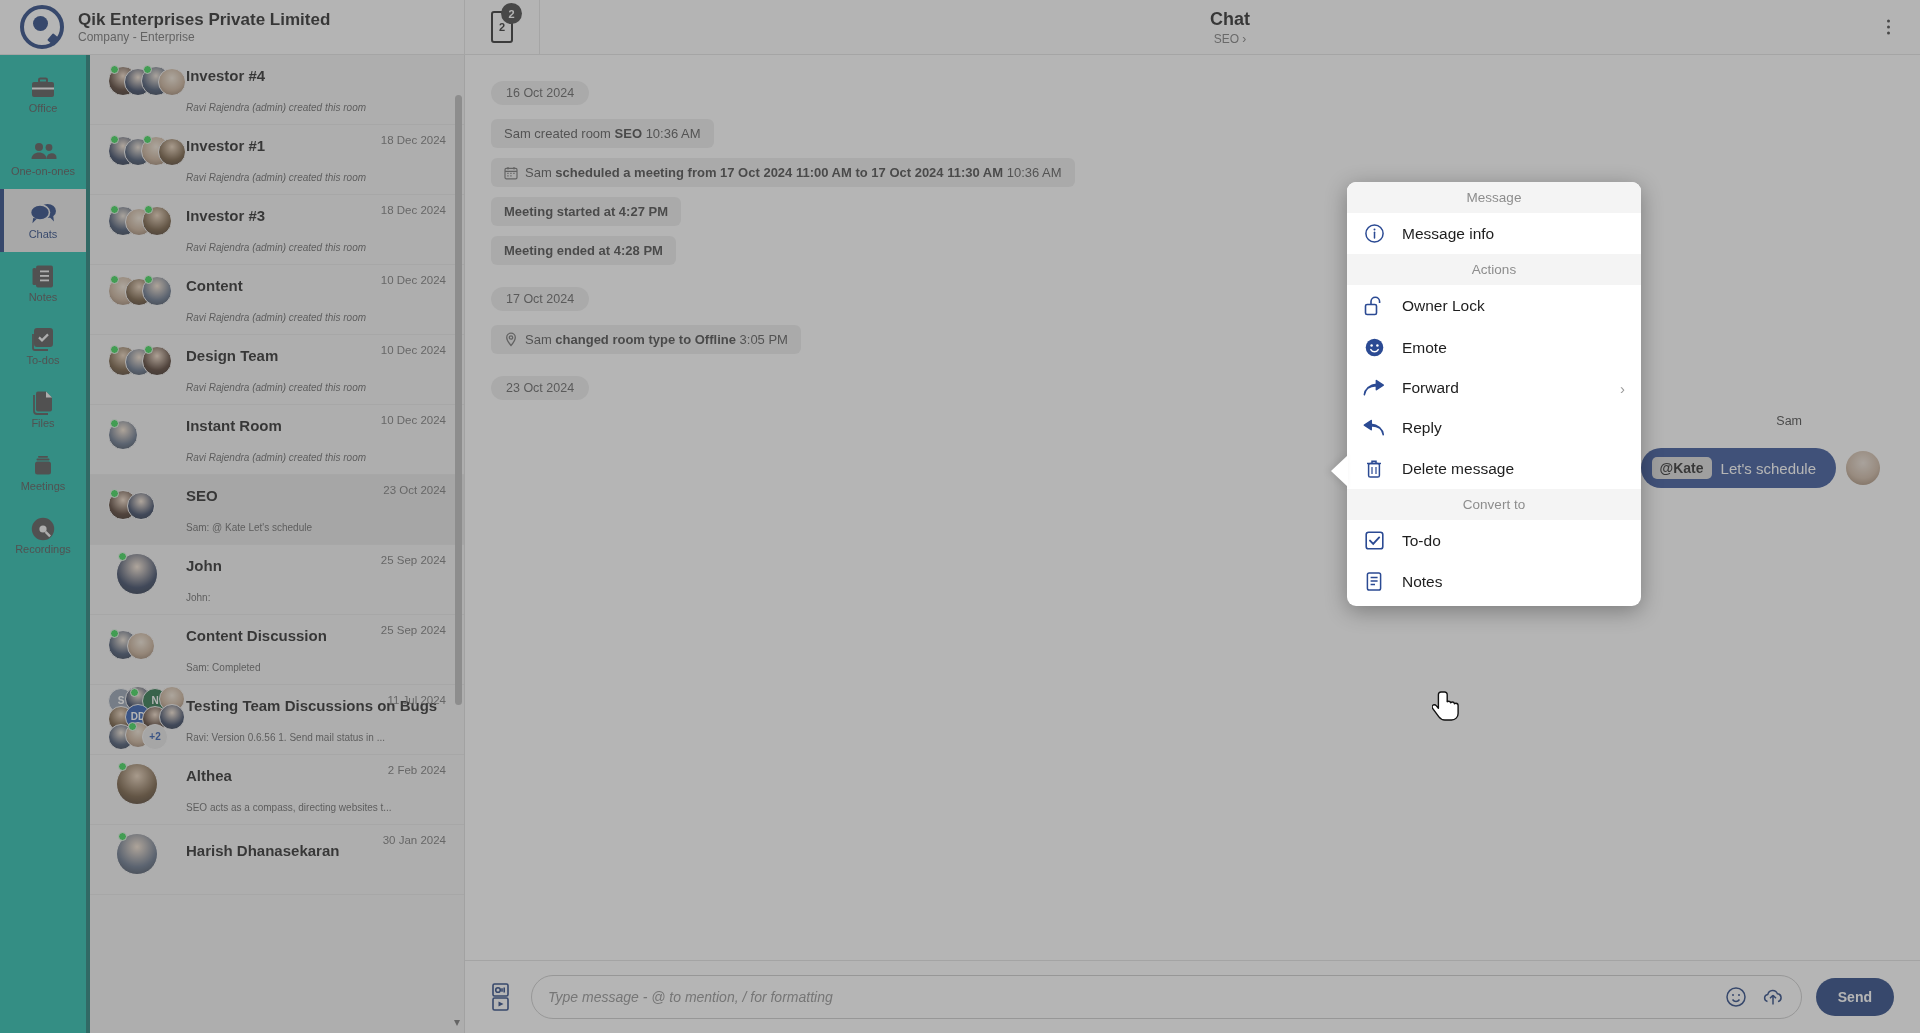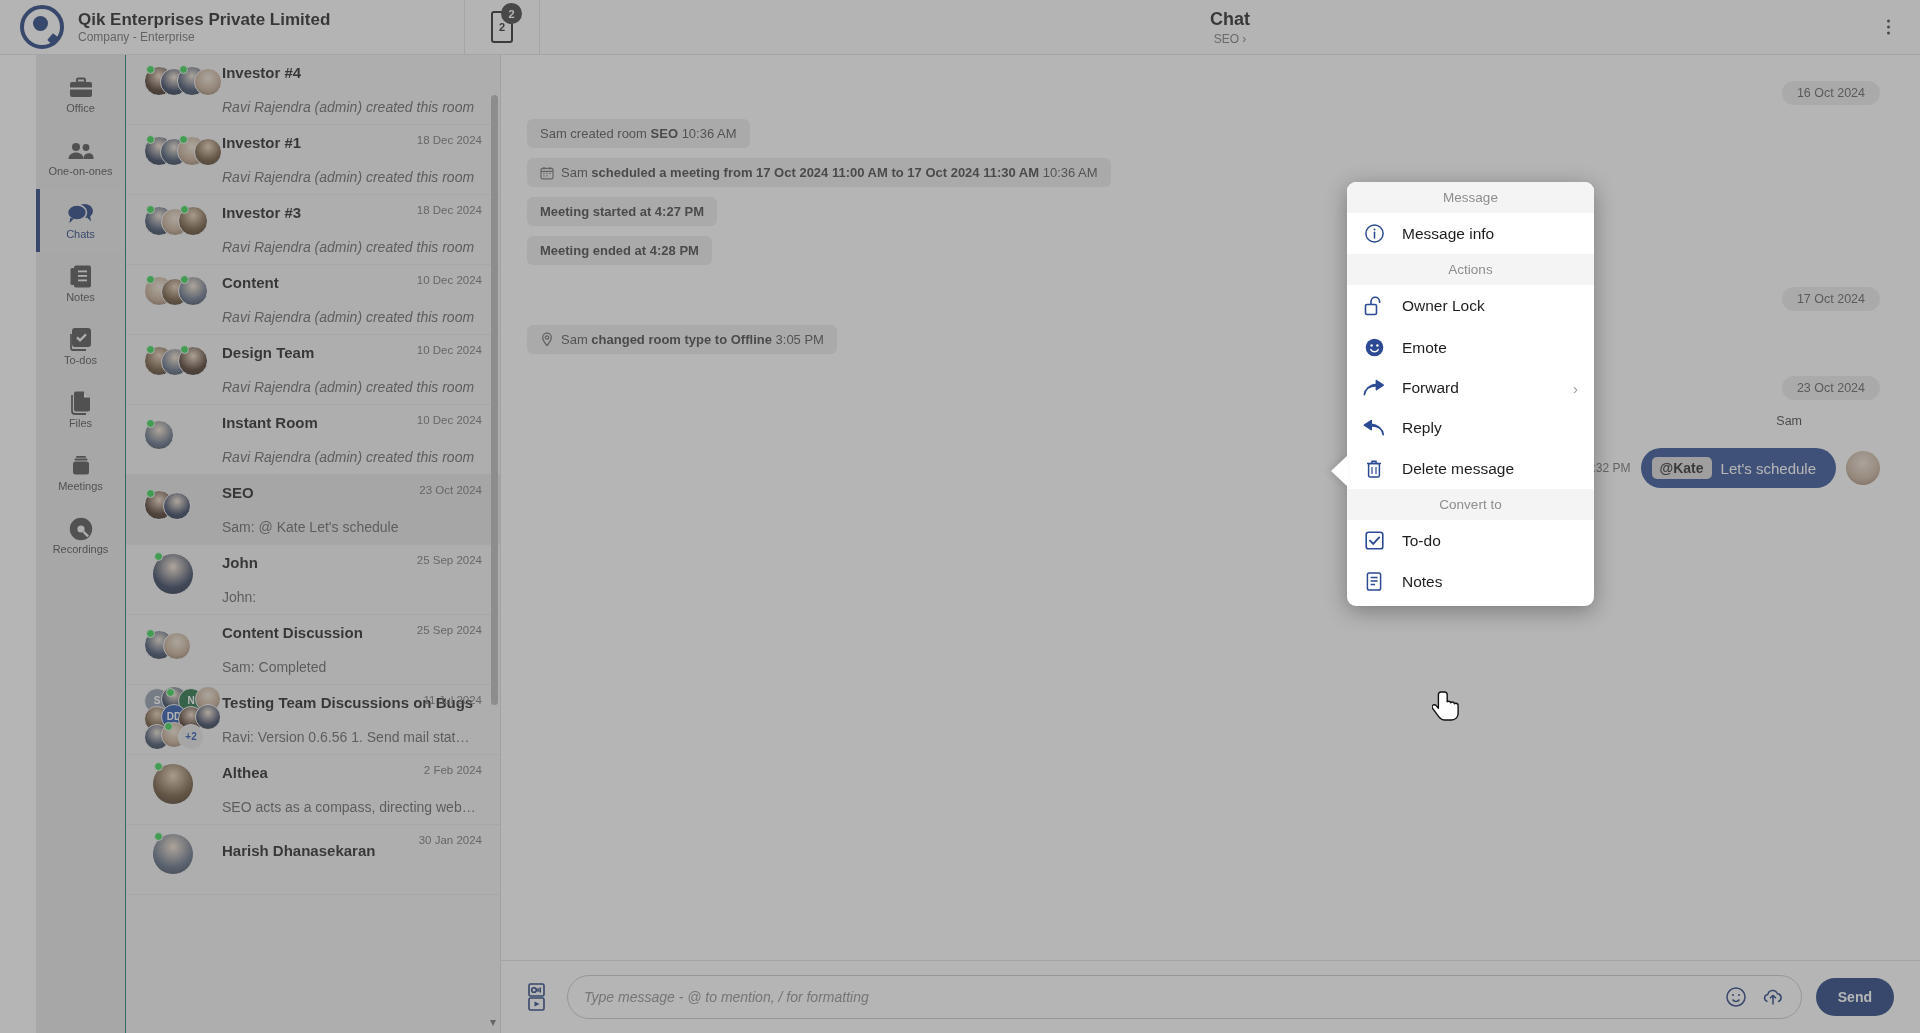--- a/index.html
+++ b/index.html
@@ -98,25 +98,24 @@
     padding: 6px; cursor: pointer;
   }
   .kebab i { width: 3px; height: 3px; border-radius: 50%; background: #3a3a3a; display: block; }
 
   
   .body { flex: 1; display: flex; min-height: 0; }
 
   
   .rail {
     width: 90px; flex: 0 0 90px;
-    background: #e5e5e5;
-    border-right: 1px solid #0f766e;
+    background: #14b8a6;
+    border-right: 4px solid #0f766e;
     display: flex; flex-direction: column;
     padding-top: 8px;
-    margin-left: 36px;
   }
   .rail-item {
     height: 63px;
     display: flex; flex-direction: column;
     align-items: center; justify-content: center; gap: 3px;
     cursor: pointer; position: relative;
     color: #4a4a4a;
   }
   .rail-item.active { background: #e7e7e7; color: #1b3a7a; }
   .rail-item.active::before {
@@ -147,21 +146,21 @@
   .row-av {
     width: 78px; flex: 0 0 78px;
     height: 56px; position: relative;
   }
   .row-text { flex: 1; min-width: 0; padding-right: 8px; }
   .row-title {
     font-size: 15px; font-weight: bold; color: #1a1a1a;
     white-space: nowrap; overflow: hidden; text-overflow: ellipsis;
   }
   .row-sub {
-    font-size: 14px; color: #5f5f5f; margin-top: 18px;
+    font-size: 10px; color: #5f5f5f; margin-top: 18px;
     white-space: nowrap; overflow: hidden; text-overflow: ellipsis;
   }
   .row-sub.italic { font-style: italic; }
   .row-date {
     position: absolute; right: 18px; top: 9px;
     font-size: 11.5px; color: #707070; white-space: nowrap;
   }
 
   
   .av {
@@ -192,21 +191,21 @@
 
   
   .conv {
     flex: 1; display: flex; flex-direction: column;
     background: #ffffff; min-width: 0; position: relative;
   }
   .conv-scroll {
     flex: 1; overflow: hidden; padding: 14px 40px 10px 26px;
     position: relative;
   }
-  .daysep { display: flex; justify-content: flex-end; margin: 12px 0 14px; }
+  .daysep { display: flex; justify-content: flex-start; margin: 12px 0 14px; }
   .daysep span {
     background: #ececec; color: #5a5a5a;
     font-size: 12.5px; padding: 5px 15px; border-radius: 13px;
   }
   .sysmsg {
     display: inline-flex; align-items: center; gap: 7px;
     background: #ececec; color: #4d4d4d;
     font-size: 13px; padding: 7px 13px; border-radius: 6px;
     margin-bottom: 10px; max-width: 100%;
   }
@@ -266,21 +265,21 @@
     border: none; border-radius: 20px;
     height: 38px; padding: 0 22px;
     font-size: 14px; font-weight: bold; cursor: pointer;
     font-family: "Liberation Sans", sans-serif;
   }
 
   
   .ctxmenu {
     position: absolute;
     left: 1347px; top: 182px;
-    width: 247px;
+    width: 294px;
     background: #ffffff;
     border-radius: 9px;
     box-shadow: 0 5px 22px rgba(0,0,0,0.32);
     z-index: 100;
     overflow: hidden;
     padding-bottom: 4px;
   }
   .ctx-head {
     background: #f4f4f4; color: #8d8d8d;
     font-size: 13.5px; text-align: center;

